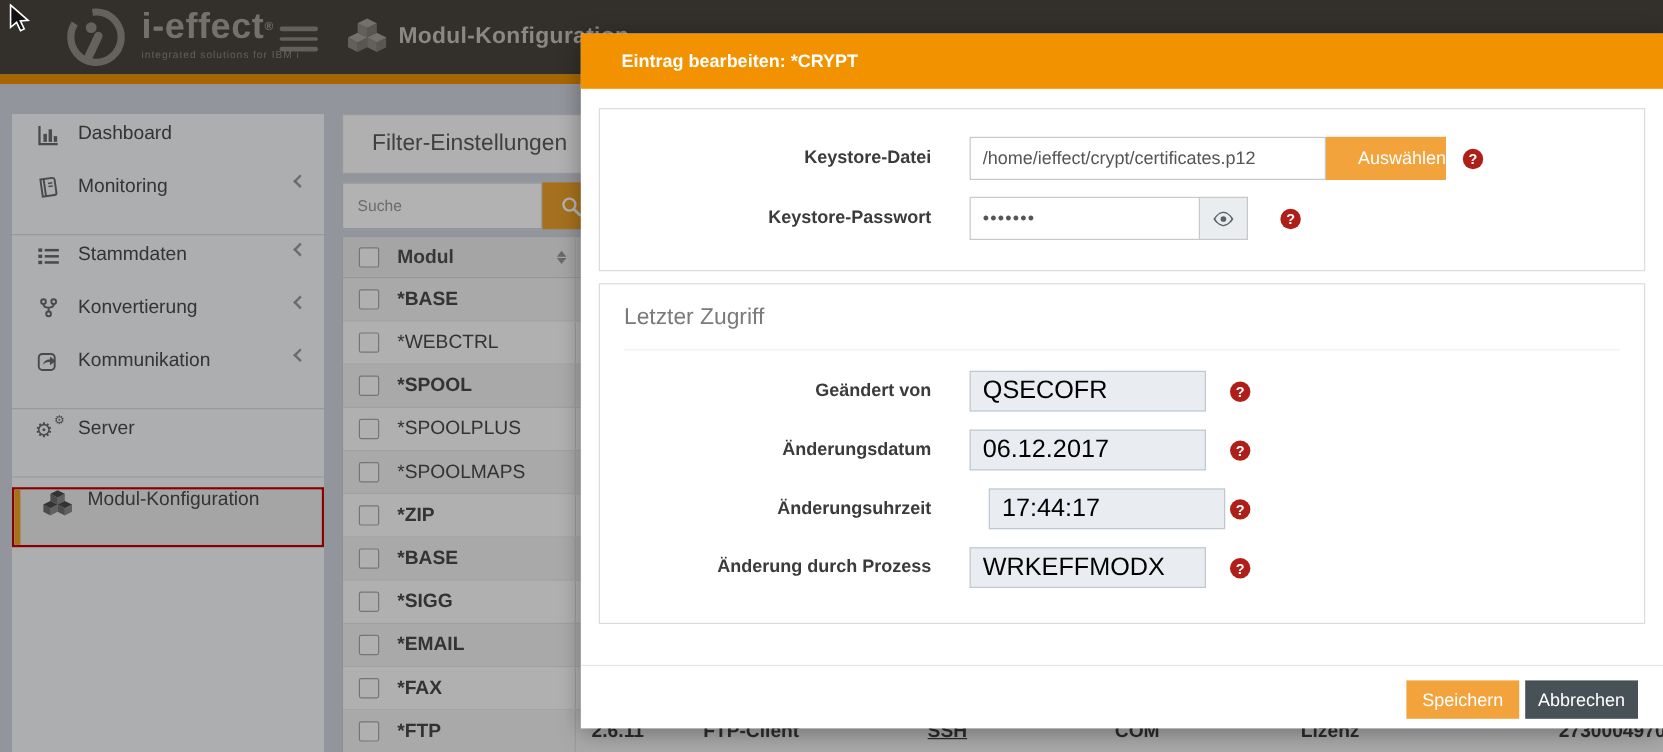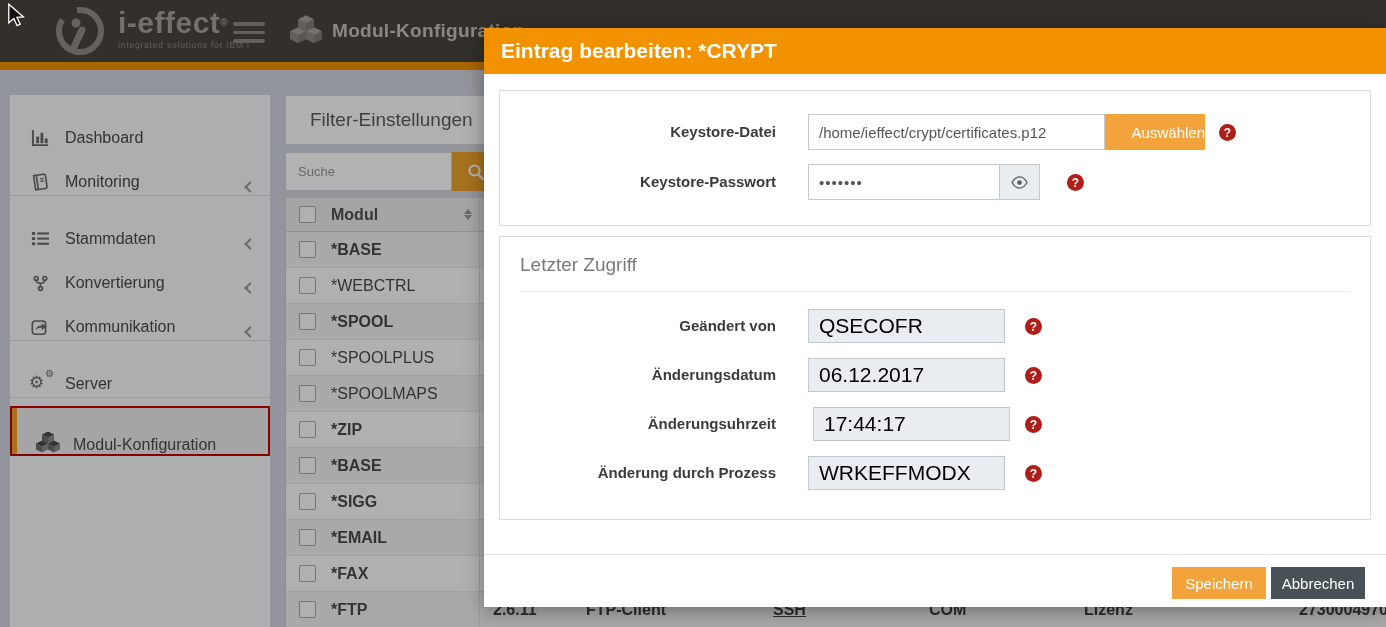--- a/index.html
+++ b/index.html
@@ -19,21 +19,21 @@
   .logo-tagline{font-size:8.5px;letter-spacing:.8px;color:#8d8984;margin-top:1px;}
   .hamburger{position:absolute;left:233px;top:22px;width:32px;cursor:pointer;}
   .hamburger i{display:block;height:3.5px;background:#8d8984;border-radius:2px;margin-bottom:5px;}
   .title-cubes{position:absolute;left:290px;top:15px;color:#a5a19c;}
   .page-title{position:absolute;left:332px;top:0;height:62px;line-height:62px;
     font-size:19px;font-weight:bold;color:#c6c2bd;letter-spacing:.3px;white-space:nowrap;}
   .accentbar{position:absolute;left:0;top:62px;width:100%;height:8px;background:var(--brand);z-index:1;}
 
   
   .sidebar{position:absolute;left:10px;top:95px;width:260px;height:532px;background:#f8f9fb;z-index:1;padding-top:8px;}
-  .side-item{display:flex;align-items:flex-end;height:44px;padding:0 12px 0 18px;color:#4b4b4b;font-size:16px;cursor:pointer;}
+  .side-item{display:flex;align-items:flex-start;height:44px;padding:0 12px 0 18px;color:#4b4b4b;font-size:16px;cursor:pointer;}
   .side-item .s-ico{width:24px;margin-right:13px;color:#6b6b6b;display:flex;justify-content:center;align-items:center;}
   .side-item .s-label{flex:1;}
   .chev-left{width:8px;height:8px;border-left:2px solid #9a9a9a;border-bottom:2px solid #9a9a9a;transform:rotate(45deg);margin-right:4px;}
   .side-divider{height:1px;background:#dcdcdc;margin:4px 0 8px 0;}
   .side-active-box{position:relative;border:2px solid var(--hl-red);margin-top:4px;}
   .side-active-box .side-item{height:46px;background:#ededed;padding-left:24px;}
   .side-active-box .accent-left{position:absolute;left:0;top:0;bottom:0;width:5px;background:#efa125;}
 
   
   .filter-panel{position:absolute;left:285px;top:95px;width:560px;height:50px;background:#fdfdfd;
@@ -57,21 +57,21 @@
   .t-row.bold .col2{font-weight:bold;}
   .sort-ico{position:absolute;left:178px;display:flex;flex-direction:column;gap:1px;}
   .sort-ico b{width:0;height:0;border-left:4px solid transparent;border-right:4px solid transparent;}
   .sort-ico .up{border-bottom:5px solid #999;}
   .sort-ico .dn{border-top:5px solid #999;}
   .frag{position:absolute;font-weight:bold;color:#3f3f3f;white-space:nowrap;}
 
   
   .backdrop{position:absolute;inset:0;background:rgba(0,0,0,.30);z-index:5;}
   .modal{position:absolute;left:484px;top:28px;width:902px;height:579px;background:#fff;z-index:10;box-shadow:0 4px 18px rgba(0,0,0,.35);}
-  .modal-header{height:46px;background:var(--brand);color:#fff;font-size:21px;font-weight:bold;display:flex;align-items:center;padding-left:17px;}
+  .modal-header{height:46px;background:var(--brand);color:#fff;font-size:15px;font-weight:bold;display:flex;align-items:center;padding-left:34px;}
   .fieldbox{position:absolute;left:15px;width:872px;border:1px solid #dcdcdc;background:#fff;}
   .box1{top:62px;height:136px;}
   .box2{top:208px;height:284px;}
   .frow{position:absolute;left:0;right:0;}
   .flabel{position:absolute;left:0;width:276px;text-align:right;font-weight:bold;color:#3b3b3b;font-size:15px;}
   .tinput{position:absolute;height:36px;border:1px solid #c8c8c8;font-size:15px;color:#555;padding:0 10px;background:#fff;}
   .dinput{position:absolute;height:34px;border:1px solid #bfc8d0;font-size:21px;color:#000000;padding:0 10px;background:#e9edf2;}
   .btn-choose{position:absolute;left:605px;width:100px;height:36px;border:none;background:var(--btn-orange);color:#fff;font-size:15px;cursor:pointer;text-align:right;}
   .addon{position:absolute;left:500px;width:40px;height:36px;background:#e9edef;border:1px solid #c8c8c8;border-left:none;display:flex;align-items:center;justify-content:center;cursor:pointer;}
   .help{position:absolute;width:17px;height:17px;border-radius:50%;background:var(--help-red);color:#fff;
@@ -357,21 +357,21 @@
             <input class="dinput" style="left: 308px; width: 197px;" disabled="" value="QSECOFR">
             <span class="help" style="left:525px;top:9px;">?</span>
           </div>
           <div class="frow" style="top: 121px; height: 34px;">
             <label class="flabel" style="line-height:34px;">Änderungsdatum</label>
             <input class="dinput" style="left: 308px; width: 197px;" disabled="" value="06.12.2017">
             <span class="help" style="left:525px;top:9px;">?</span>
           </div>
           <div class="frow" style="top: 170px; height: 34px;">
             <label class="flabel" style="line-height:34px;">Änderungsuhrzeit</label>
-            <input class="dinput" style="left: 313px; width: 197px;" disabled="" value="17:44:17">
+            <input class="dinput" style="left: 324px; width: 197px;" disabled="" value="17:44:17">
             <span class="help" style="left:525px;top:9px;">?</span>
           </div>
           <div class="frow" style="top: 219px; height: 34px;">
             <label class="flabel" style="line-height:34px;">Änderung durch Prozess</label>
             <input class="dinput" style="left: 308px; width: 197px;" disabled="" value="WRKEFFMODX">
             <span class="help" style="left:525px;top:9px;">?</span>
           </div>
         </div>
     </div>
 

